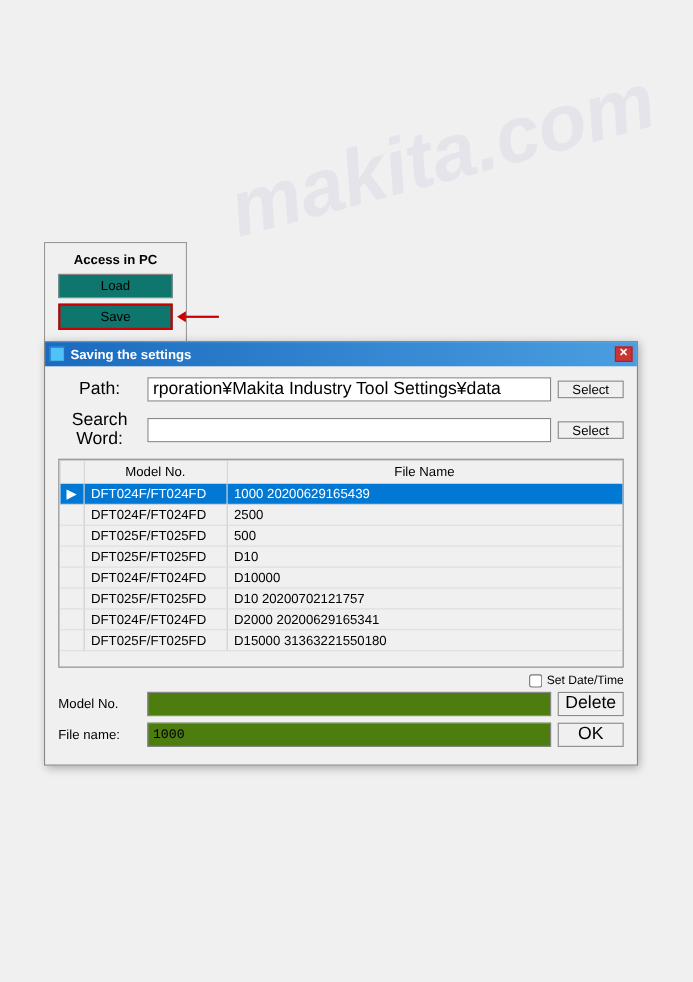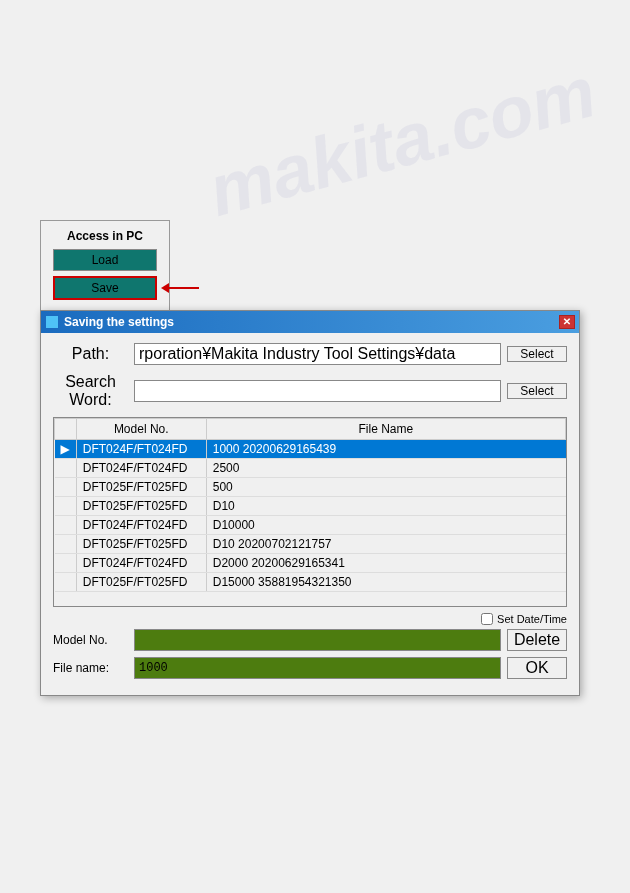--- a/index.html
+++ b/index.html
@@ -361,21 +361,21 @@
                 <td>D10 20200702121757</td>
               </tr>
               <tr>
                 <td></td>
                 <td>DFT024F/FT024FD</td>
                 <td>D2000 20200629165341</td>
               </tr>
               <tr>
                 <td></td>
                 <td>DFT025F/FT025FD</td>
-                <td>D15000 35881954321350</td>
+                <td>D15000 31363221550180</td>
               </tr>
             </tbody>
         </table>
       </div>
     </div>
 
     <div class="datetime-row">
       <input type="checkbox" style="">
       <span>Set Date/Time</span>
     </div>

